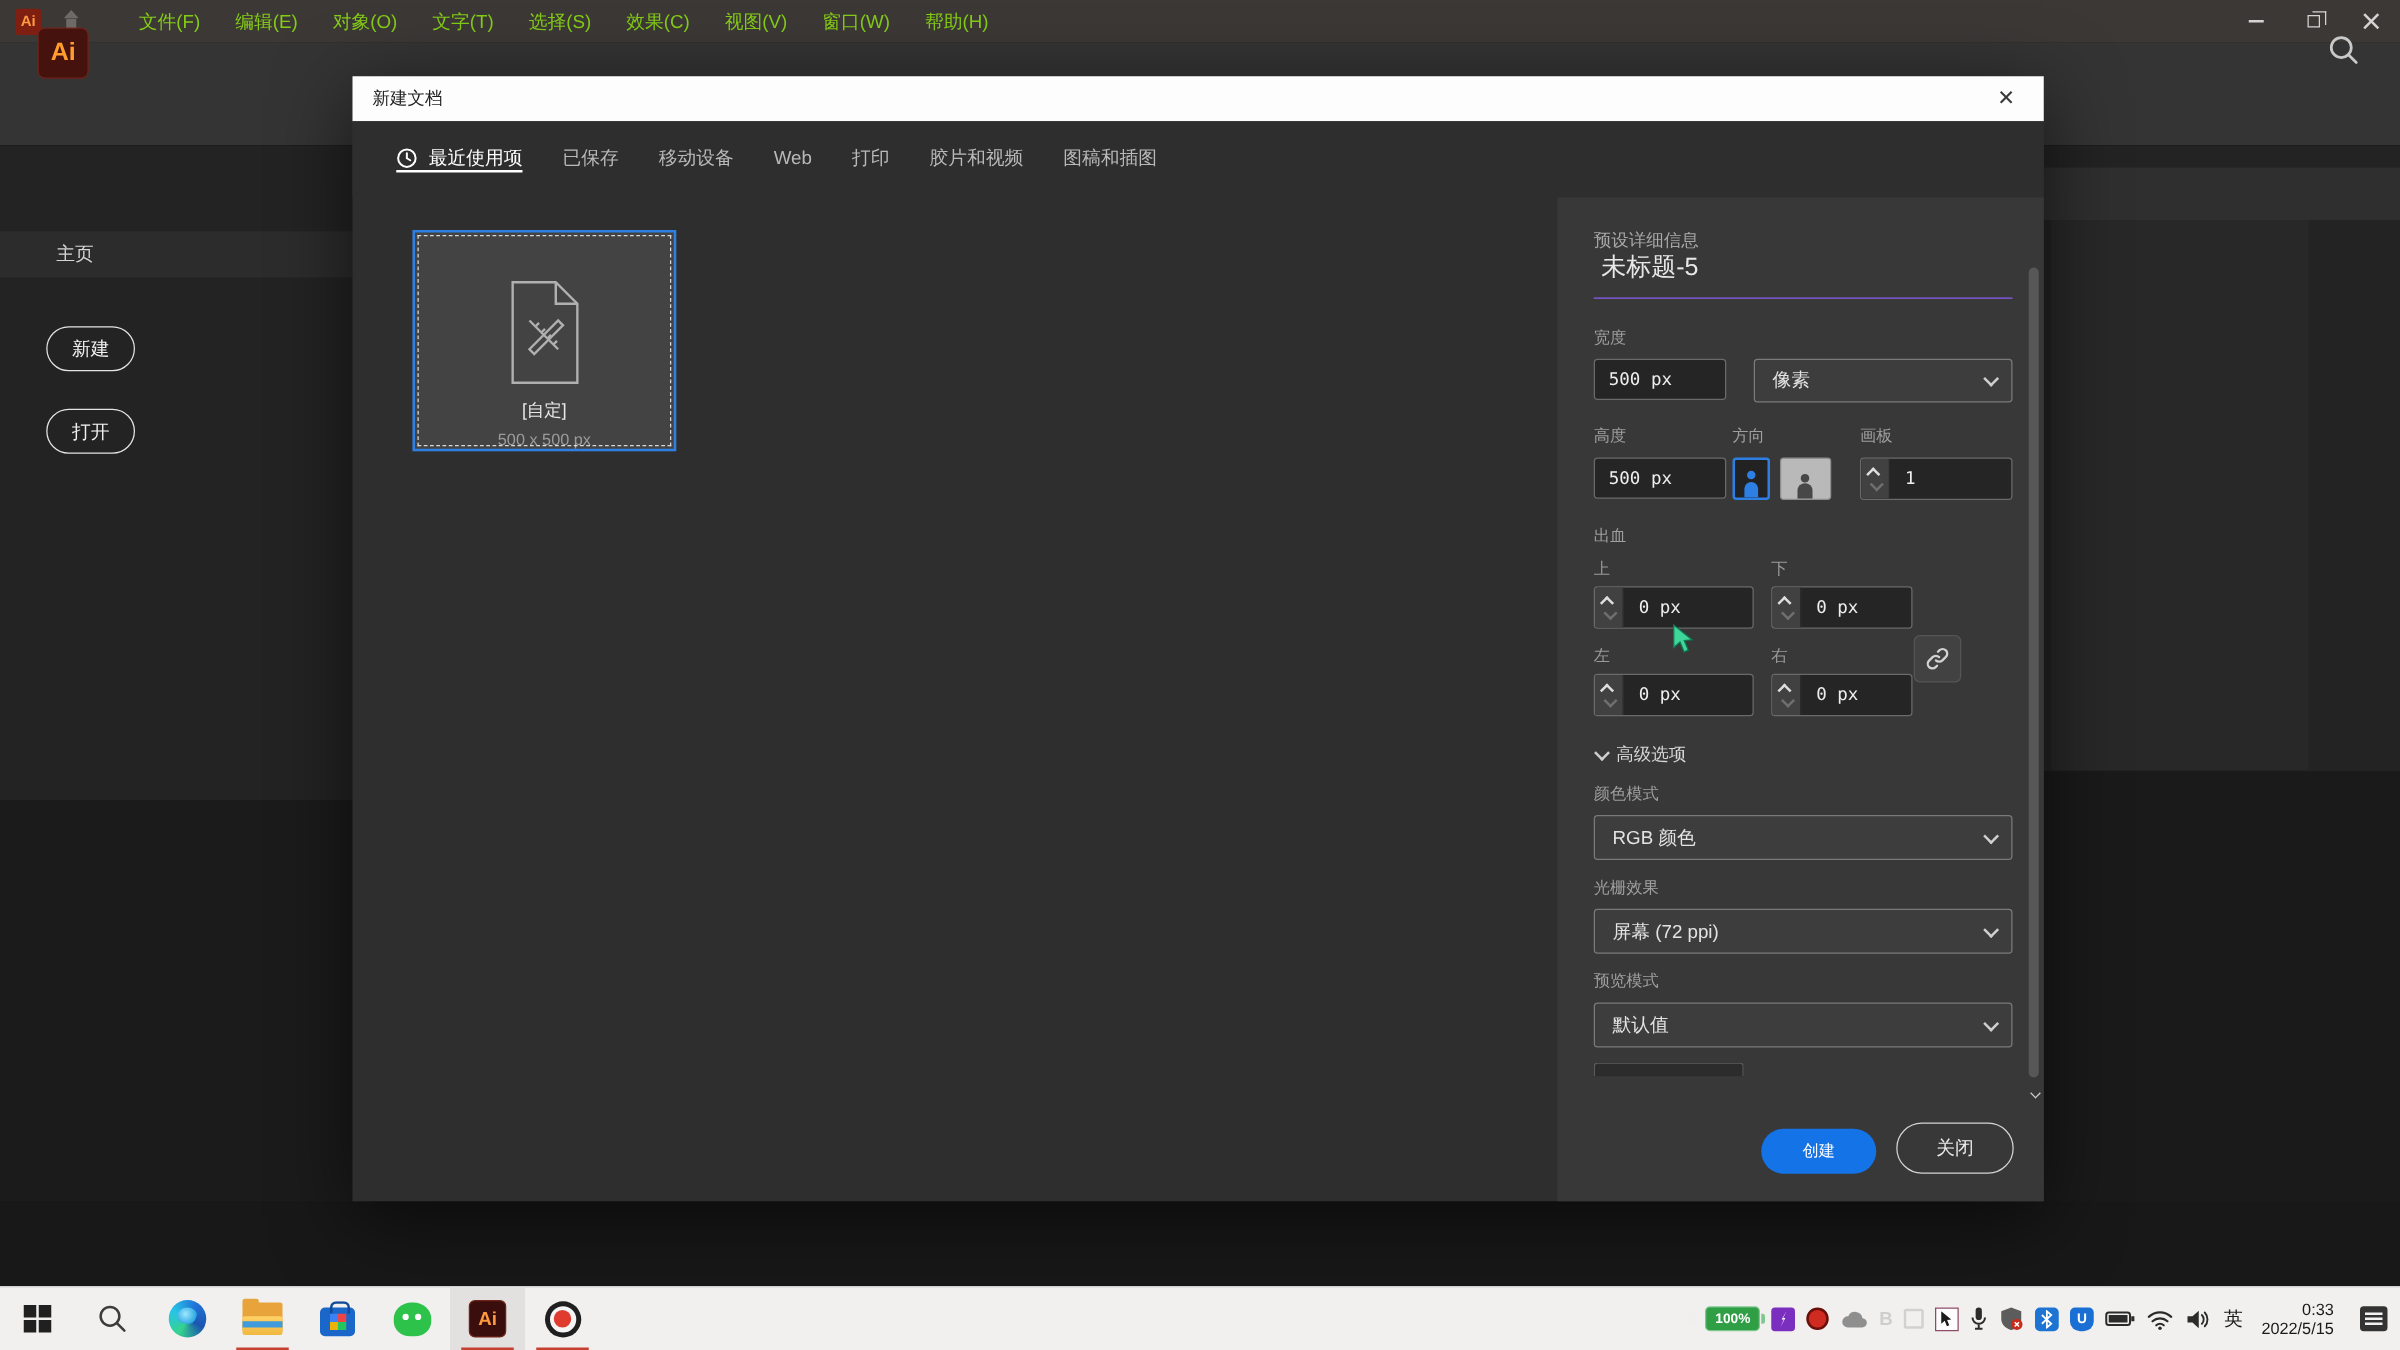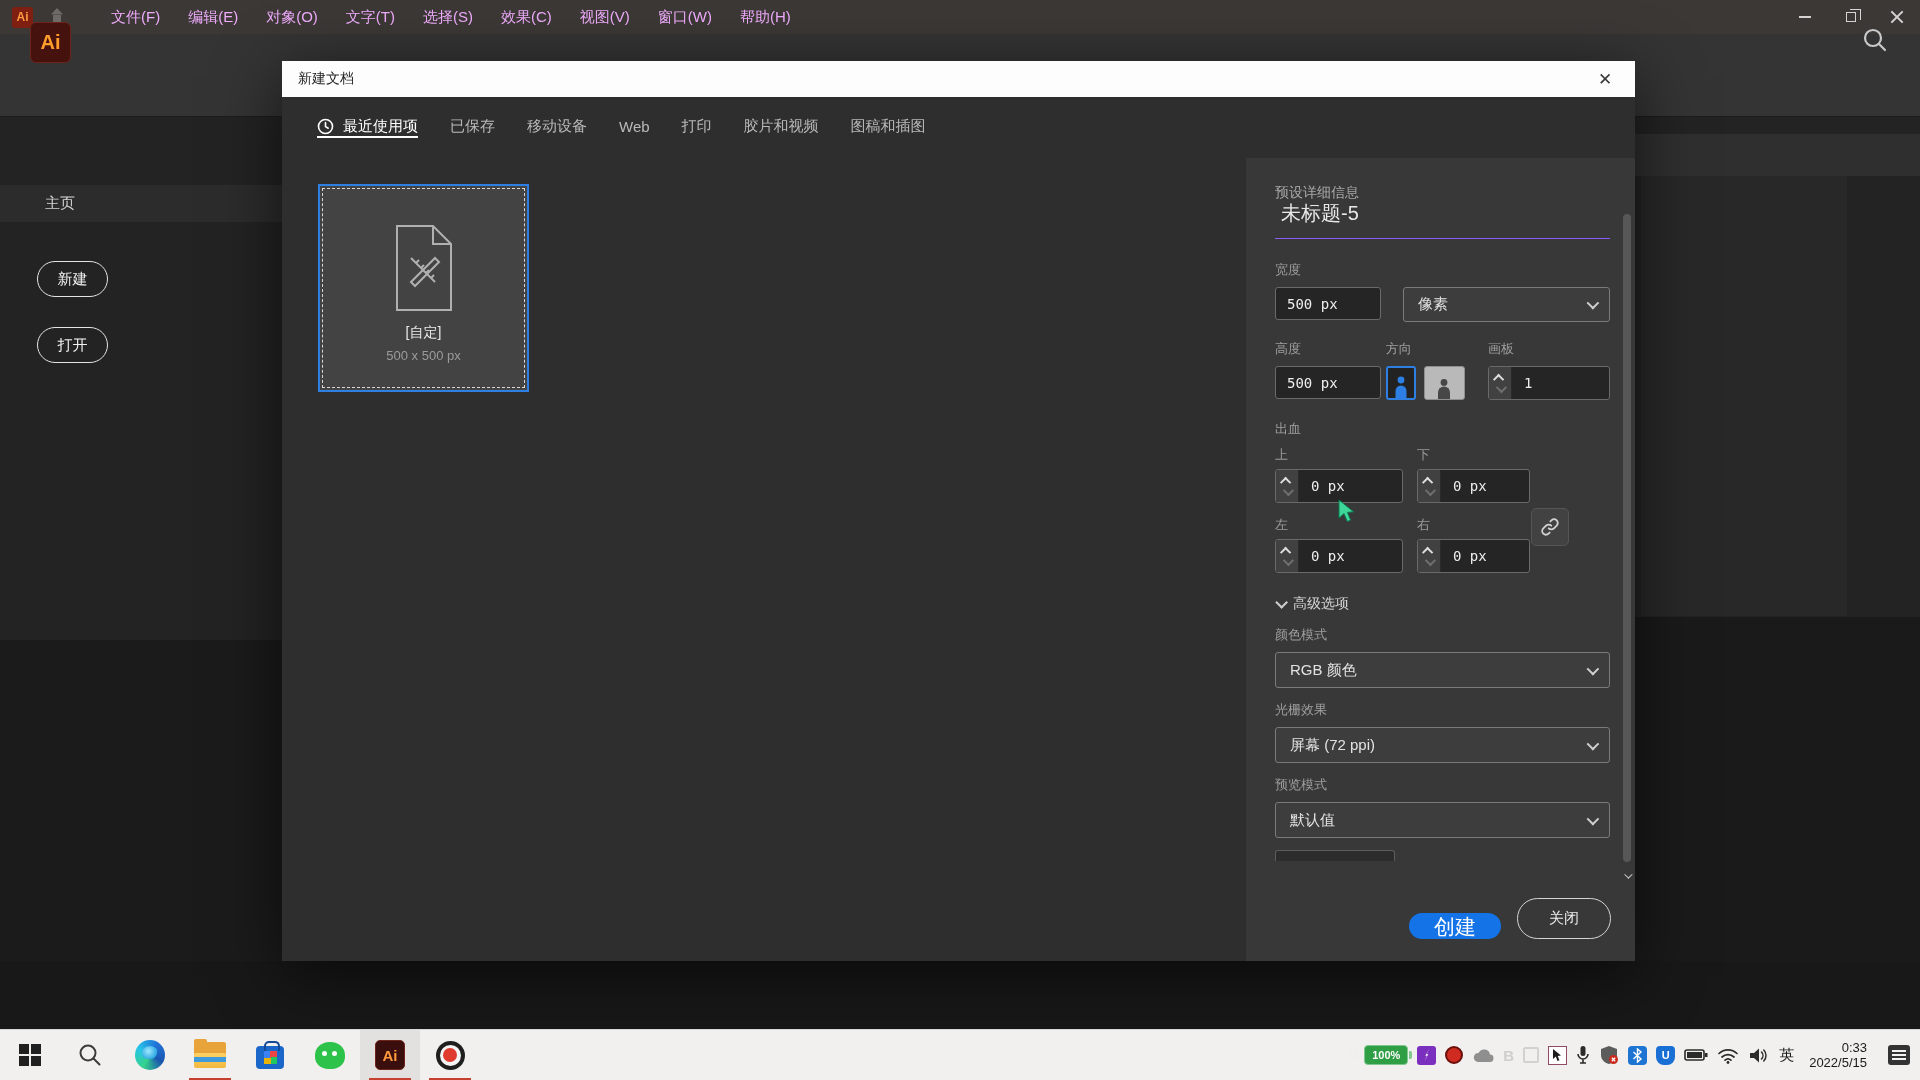--- a/index.html
+++ b/index.html
@@ -7,21 +7,21 @@
   body { font-family:"Liberation Sans","DejaVu Sans",sans-serif; }
   .screen { position:relative; width:1920px; height:1080px; overflow:hidden; background:#232323; }
 
   
   .os-titlebar { position:absolute; top:0; left:0; width:1920px; height:34px; background:#3b3836; display:flex; align-items:center; }
   .ai-badge-small { width:21px; height:21px; margin-left:12px; background:#7e1f12; border-radius:3px; color:#ff9a3e; font-size:12px; font-weight:bold; display:flex; align-items:center; justify-content:center; }
   .home-glyph { margin-left:16px; width:20px; height:18px; position:relative; opacity:.55; }
   .home-glyph::before { content:''; position:absolute; left:2px; top:0; width:12px; height:12px; background:#9a948e; clip-path:polygon(50% 0,100% 55%,0 55%); }
   .home-glyph::after { content:''; position:absolute; left:4px; top:7px; width:8px; height:8px; background:#9a948e; }
   .menus { display:flex; margin-left:28px; }
-  .menu-item { color:#f0abfc; font-size:15px; padding:0 14px; height:34px; display:flex; align-items:center; cursor:default;text-align:center; }
+  .menu-item { color:#84cc16; font-size:15px; padding:0 14px; height:34px; display:flex; align-items:center; cursor:default;text-align:center; }
   .win-controls { margin-left:auto; display:flex; height:34px; }
   .win-btn { width:46px; height:34px; display:flex; align-items:center; justify-content:center; }
   .glyph-min { width:12px; height:2px; background:#d6d4d2; }
   .glyph-restore { width:10px; height:10px; border:1.5px solid #d6d4d2; position:relative; }
   .glyph-restore::before { content:''; position:absolute; top:-4.5px; left:2.5px; width:10px; height:10px; border:1.5px solid #d6d4d2; border-left:none; border-bottom:none; }
   .glyph-x { position:relative; width:14px; height:14px; }
   .glyph-x::before,.glyph-x::after { content:''; position:absolute; left:-1px; top:6px; width:16px; height:2px; background:#d6d4d2; }
   .glyph-x::before { transform:rotate(45deg); } .glyph-x::after { transform:rotate(-45deg); }
 
   
@@ -42,21 +42,21 @@
   .dialog { position:absolute; left:282px; top:61px; width:1353px; height:900px; background:#2e2e2e; box-shadow:0 14px 60px rgba(0,0,0,.6); }
   .dlg-titlebar { height:36px; background:#fdfdfd; display:flex; align-items:center; padding:0 16px; }
   .dlg-title { color:#1e1e1e; font-size:14px; }
   .dlg-close { margin-left:auto; color:#3a3a3a; font-size:17px; width:28px; text-align:center; cursor:pointer; }
   .tabbar { height:61px; display:flex; align-items:center; gap:32px; padding-left:35px; background:#2e2e2e; }
   .tab { display:flex; align-items:center; gap:9px; color:#b9b9b9; font-size:15px; border-bottom:2px solid transparent; cursor:pointer; white-space:nowrap; }
   .tab.active { color:#ffffff; border-bottom-color:#ffffff; }
   .dlg-body { display:flex; height:803px; }
   .dlg-content { position:relative; flex:1; }
   .recent-heading { margin:46px 0 0 36px; color:#c6c6c6; font-size:15px; }
-  .recent-card { position:relative; margin:26px 0 0 36px; width:211px; height:208px; background:#434343; border:2px solid #2e7fe4; outline:1.5px dashed rgba(255,255,255,.8); outline-offset:-5px; cursor:pointer; display:flex; flex-direction:column; align-items:center; }
+  .recent-card { position:relative; margin:26px 0 0 48px; width:211px; height:177px; background:#434343; border:2px solid #2e7fe4; outline:1.5px dashed rgba(255,255,255,.8); outline-offset:-5px; cursor:pointer; display:flex; flex-direction:column; align-items:center; }
   .card-name { margin-top:8px; color:#e9e9e9; font-size:14px; }
   .card-size { margin-top:6px; color:#9b9b9b; font-size:13px; }
   .stock-bar { position:absolute; left:36px; bottom:21px; width:894px; height:68px; background:#3a3a3a; display:flex; align-items:center; justify-content:center; }
   .stock-field { display:flex; align-items:flex-end; }
   .stock-underline { width:434px; border-bottom:1px solid #606060; padding:0 0 10px 12px; margin-bottom:-8px; }
   .stock-input { width:100%; background:transparent; border:none; outline:none; color:#8e8e8e; font-size:15px; font-family:"DejaVu Sans Mono",monospace; }
   .stock-input::placeholder { color:#8e8e8e; opacity:1; }
   .go-btn { margin-left:54px; width:88px; height:40px; border-radius:20px; border:1.5px solid #d5d5d5; background:transparent; color:#ececec; font-size:15px; cursor:pointer; }
 
   
@@ -91,21 +91,21 @@
   .link-btn { position:absolute; left:256px; top:62px; width:38px; height:38px; background:#424242; border:1px solid #555; border-radius:5px; display:flex; align-items:center; justify-content:center; cursor:pointer; }
   .adv-header { margin-top:22px; display:flex; align-items:center; gap:9px; color:#d6d6d6; font-size:14px; cursor:pointer; }
   .chev-open { width:9px; height:9px; border-right:2px solid #cfcfcf; border-bottom:2px solid #cfcfcf; transform:rotate(45deg) translateY(-3px); }
   .adv-lbl { margin-top:13px; }
   .full-drop { margin-top:8px; height:36px; }
   .partial-box { margin-top:12px; width:120px; height:11px; border:1px solid #5c5c5c; border-bottom:none; border-radius:3px 3px 0 0; background:#2c2c2c; }
   .panel-scroll { position:absolute; right:3px; top:56px; width:10px; height:648px; }
   .panel-scroll .thumb { position:absolute; top:0; width:8px; left:1px; height:100%; background:#575757; border-radius:4px; }
   .scroll-arrow { position:absolute; right:3px; top:712px; width:10px; height:12px; display:flex; align-items:center; justify-content:center; }
   .scroll-arrow .chev { width:6px; height:6px; border-width:1.5px; }
-  .btn-create { position:absolute; right:134px; bottom:22px; width:92px; height:26px; border:none; border-radius:21px; background:#1473e6; color:#ffffff; font-size:21px; cursor:pointer; }
+  .btn-create { position:absolute; right:134px; bottom:22px; width:92px; height:36px; border:none; border-radius:21px; background:#1473e6; color:#ffffff; font-size:13px; cursor:pointer; }
   .btn-close { position:absolute; right:24px; bottom:22px; width:94px; height:41px; border-radius:21px; border:1.5px solid #d5d5d5; background:transparent; color:#ececec; font-size:15px; cursor:pointer; }
 
   
   .mouse-cursor { position:absolute; left:1337px; top:499px; }
 
   
   .taskbar { position:absolute; left:0; top:1029px; width:1920px; height:51px; background:#f1f0ef; border-top:1px solid #d8d8d8; display:flex; align-items:center; }
   .tb-slot { width:60px; height:51px; display:flex; align-items:center; justify-content:center; position:relative; cursor:pointer; }
   .tb-slot.open::after { content:''; position:absolute; bottom:0; left:9px; right:9px; height:3px; background:#c5402e; }
   .tb-slot.active-app { background:#e3e1df; }

